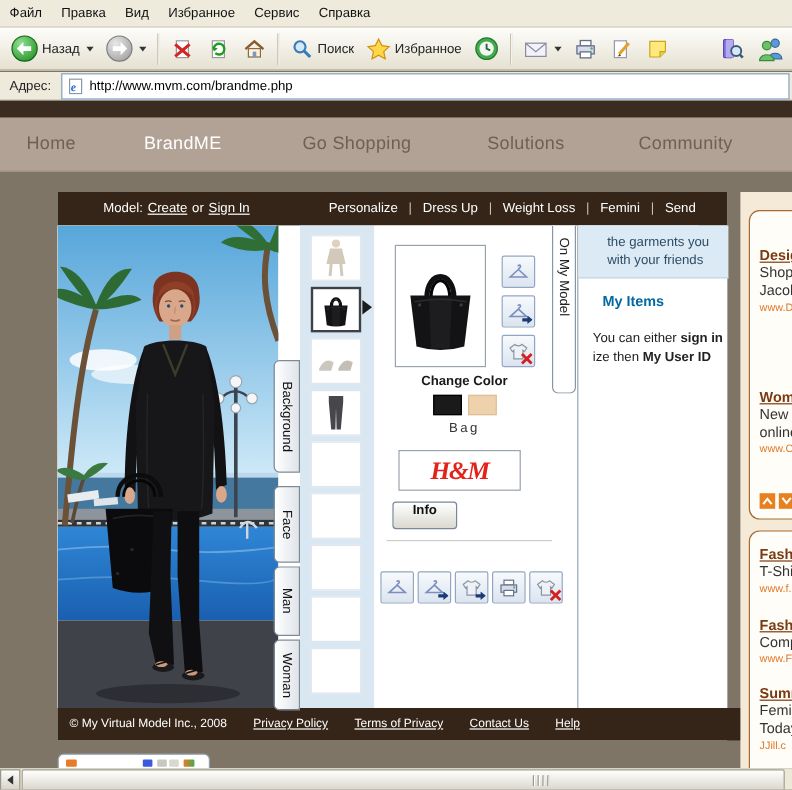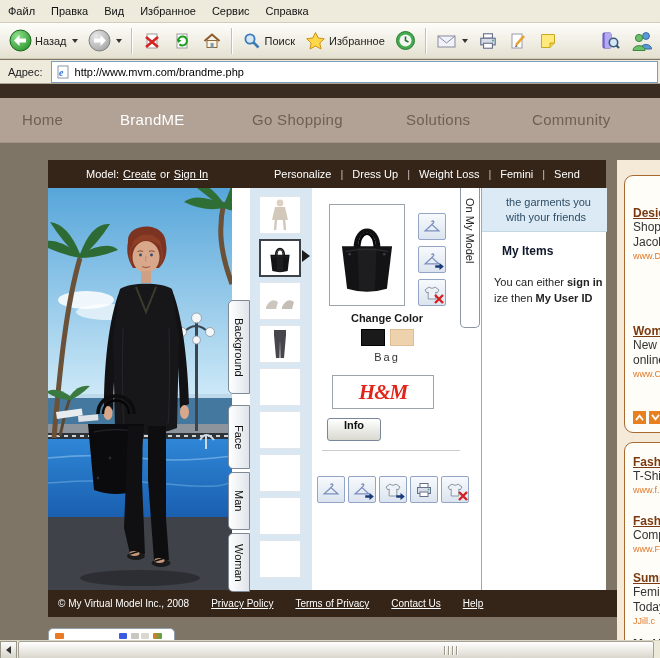--- a/index.html
+++ b/index.html
@@ -82,21 +82,21 @@
   .o-btn{width:26px;height:25px;border:1px solid #93a5c4;border-radius:2px;
     background:linear-gradient(#f7fafd,#dbe4ef);display:flex;align-items:center;justify-content:center;cursor:pointer}
 
   
   #ommtab{position:absolute;left:412px;top:0;width:20px;height:140px;background:#fff;border:1px solid #8a96a4;
     border-top:none;border-radius:0 0 5px 5px;writing-mode:vertical-rl;display:flex;align-items:center;
     justify-content:flex-start;padding-top:10px;box-sizing:border-box;font-size:11px;color:#222;cursor:pointer;z-index:5}
   #rightpanel{position:absolute;left:433px;top:0;width:101px;height:402px;border-left:1px solid #9aa8b4;box-sizing:border-box;background:#fff}
   .tip-box{position:absolute;left:0;top:0;width:125px;height:44px;background:#dbeaf4;border-bottom:1px solid #c2d6e4;
     box-sizing:border-box;font-size:11px;color:#2e4d66;padding:7px 4px 0 24px;line-height:15px}
-  .mi-head{position:absolute;left:20px;top:56px;font-weight:bold;font-size:12px;color:#0f172a}
+  .mi-head{position:absolute;left:20px;top:56px;font-weight:bold;font-size:12px;color:#0369a1}
   .mi-text{position:absolute;left:12px;top:86px;font-size:11px;color:#222;line-height:16px;width:110px}
 
   
   #sitefooter{position:absolute;left:0;top:430px;width:620px;height:27px;background:#342518;color:#fff;
     display:flex;align-items:center;font-size:10px}
   #sitefooter a{color:#fff;text-decoration:underline;cursor:pointer}
   .f-copy{margin-left:10px}
   .f-link{margin-left:22px}
   .mvm-logo{position:absolute;right:9px;top:2px;width:92px;height:19px;border:2px solid #e87d1a;background:#fff;
     display:flex;align-items:center;padding:1px;box-sizing:content-box;cursor:pointer}

